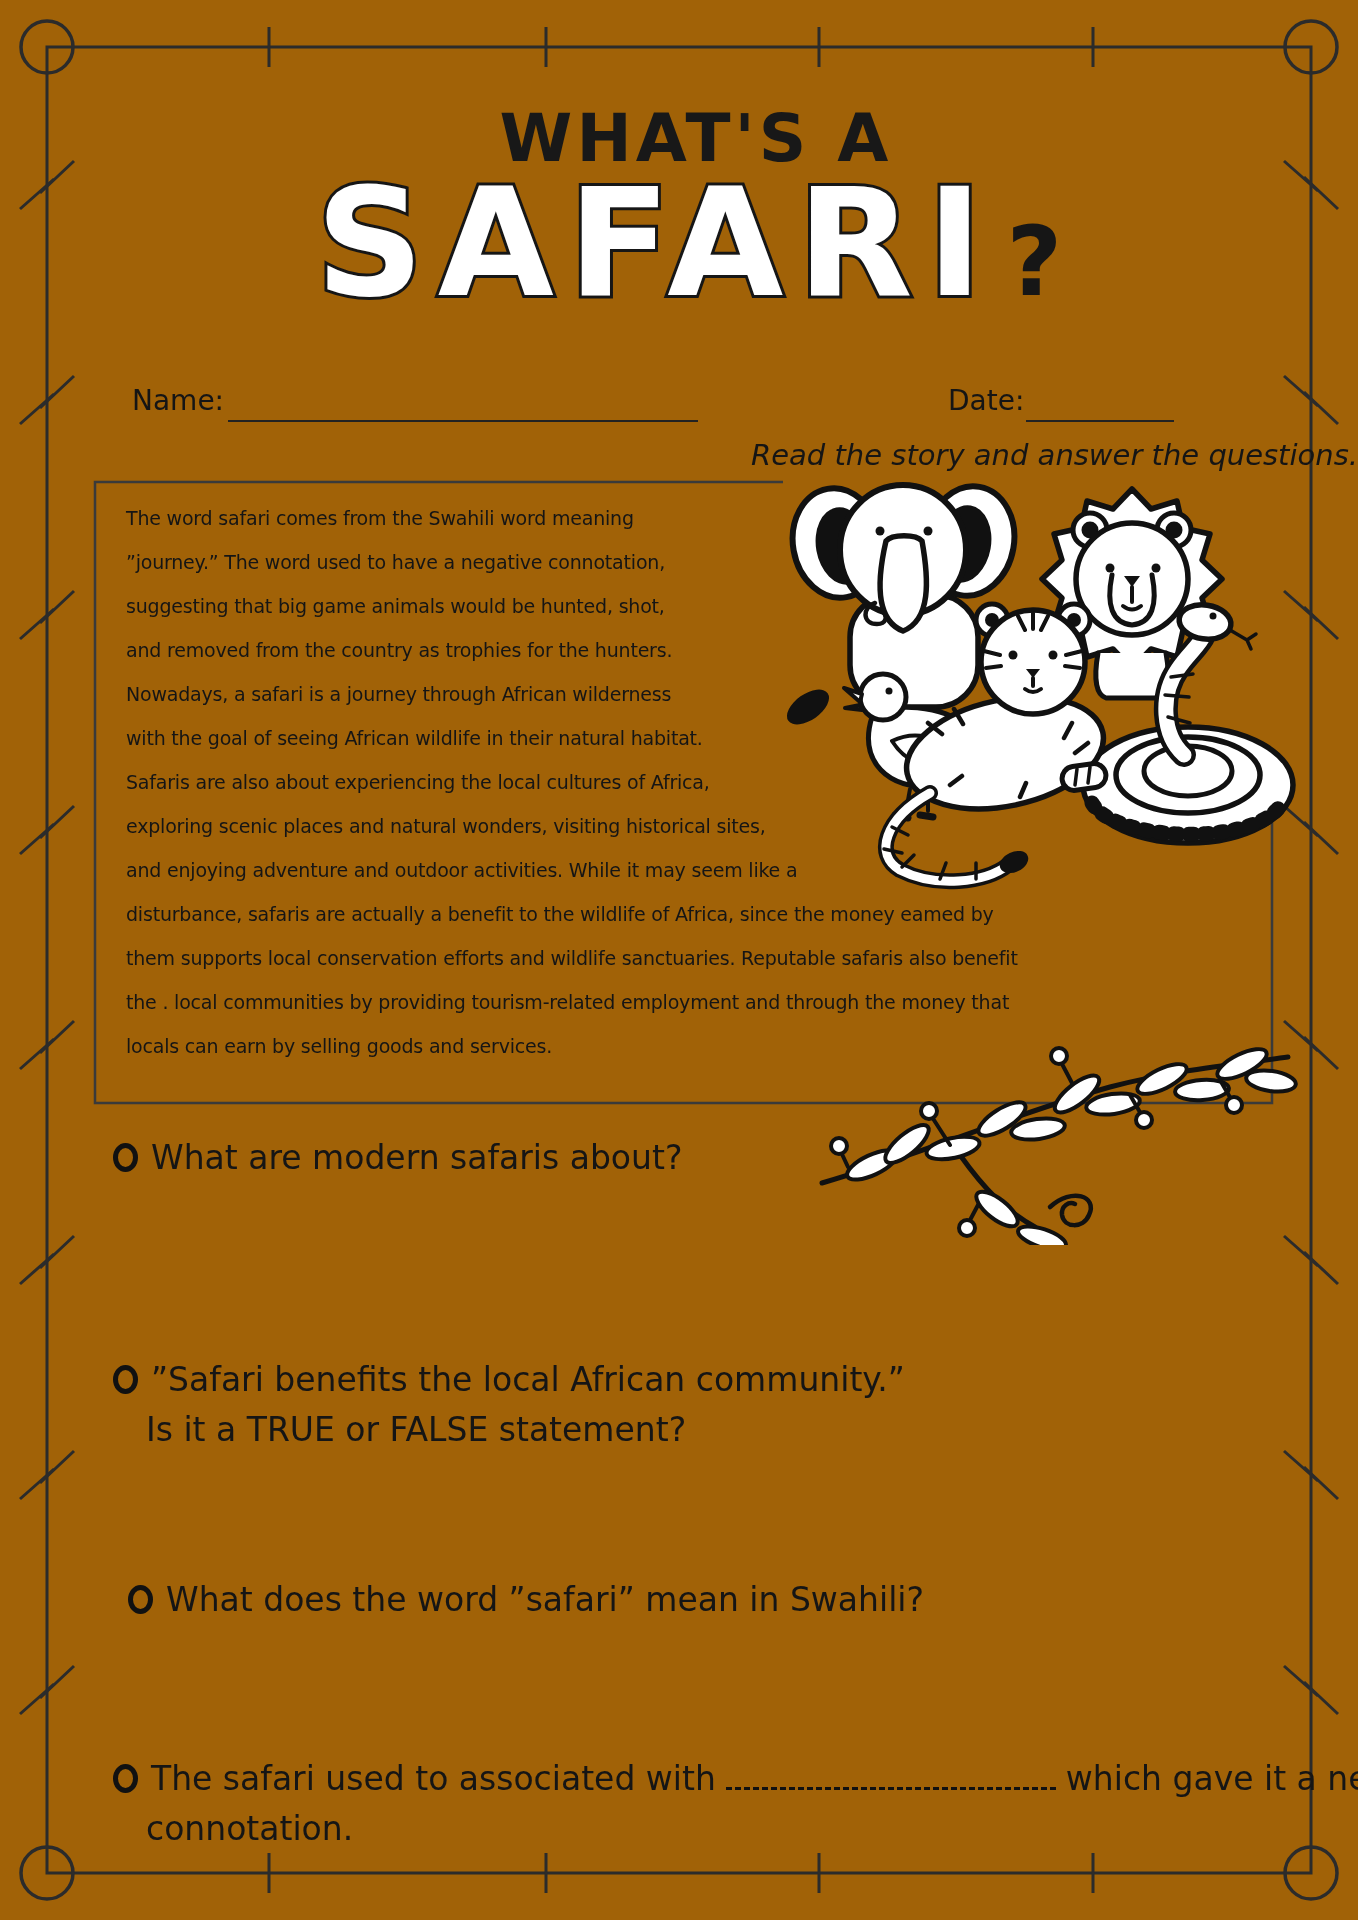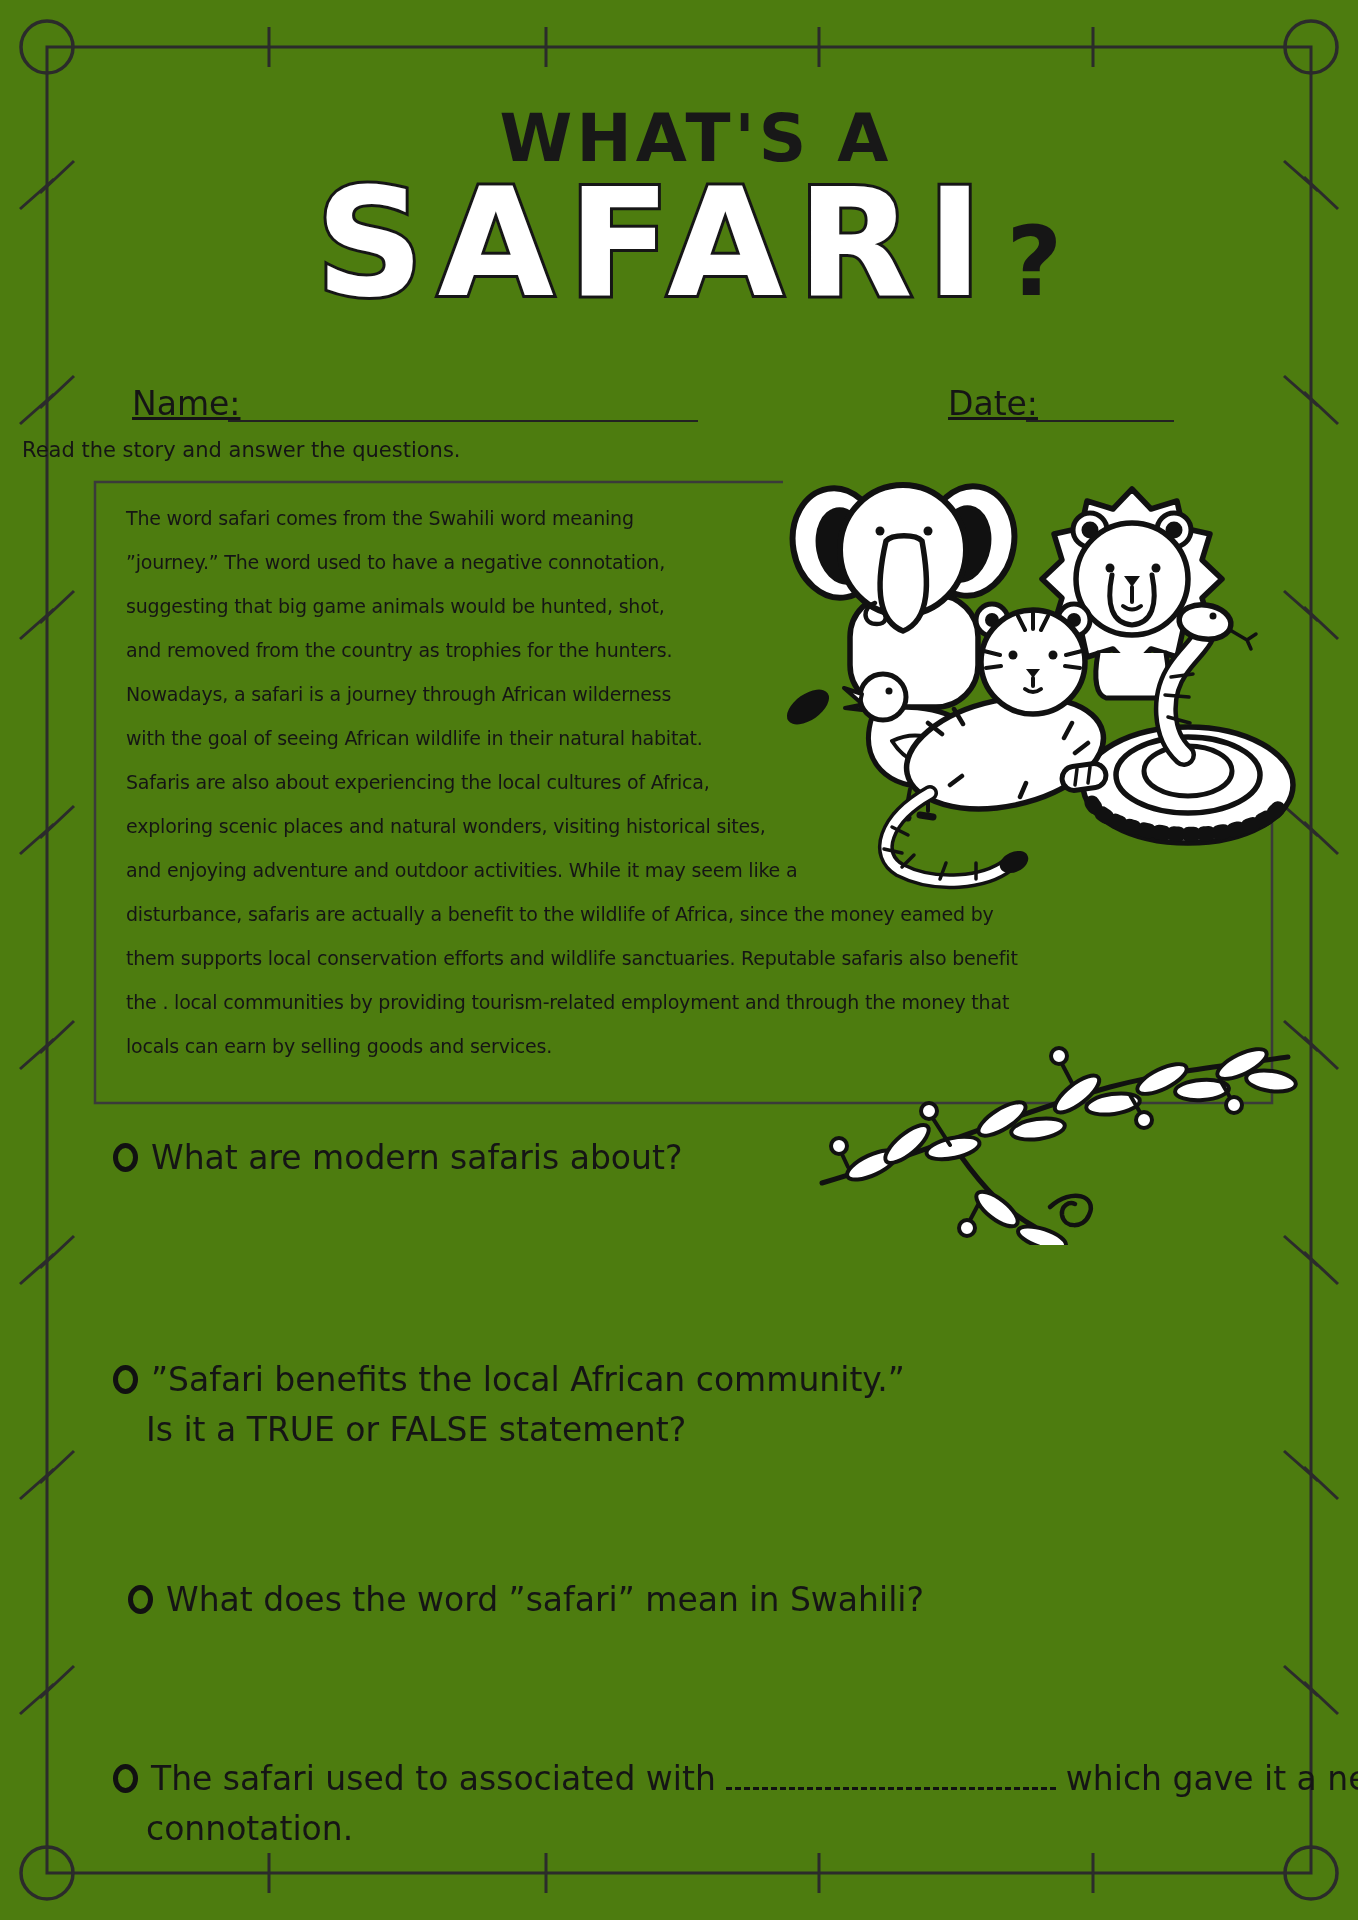--- a/index.html
+++ b/index.html
@@ -1,40 +1,40 @@
 <!DOCTYPE html>
 <html><head>
 <meta charset="utf-8">
 <style>
   html,body { margin:0; padding:0; background:#888; }
   .page {
     position:relative; width:1358px; height:1920px; margin:0 auto;
-    background:#4d7c0f; overflow:hidden;
+    background:#a16207; overflow:hidden;
     font-family:"DejaVu Sans", sans-serif; color:#151515;
   }
   svg { position:absolute; left:0; top:0; }
   .abs { position:absolute; white-space:nowrap;padding-left:20px; }
 
   
   .title1 { left:0; right:0; top:100px; text-align:center; padding-left:34px;
             font-size:66px; font-weight:900; letter-spacing:4px; color:#181818; }
   .title2 { left:0; right:0; top:168px; text-align:center; }
   .bubble {
     font-size:150px; font-weight:900; letter-spacing:14px; line-height:1;
     color:#ffffff; -webkit-text-stroke:6px #161616; paint-order:stroke fill;
   }
   @supports not (-webkit-text-stroke: 1px black) { .bubble { color:#161616; } }
   .qmark { font-size:96px; font-weight:900; color:#161616; margin-left:10px;
            vertical-align:baseline; letter-spacing:0; }
 
   
-  .label { font-size:33px;text-decoration:underline; }
+  .label { font-size:28px; }
   .writeline { position:absolute; border-top:2.5px solid #222; height:0; }
-  .instruction { left:0; right:0; top:438px; text-align:left; padding-left:22px;
-                 font-size:21px; }
+  .instruction { left:0; right:0; top:438px; text-align:right; padding-left:22px;
+                 font-size:29px;font-style:italic; }
 
   
   .story { left:106px; top:496px; font-size:19px; line-height:44px; letter-spacing:-0.2px; }
   .story div { white-space:nowrap; }
 
   
   .question { font-size:33px; line-height:50px; }
   .bullet { display:inline-block; width:15px; height:19px; border:5px solid #111;
             border-radius:50%; margin-right:13px; vertical-align:-3px; }
   .qtext { display:inline-block; vertical-align:baseline; }

